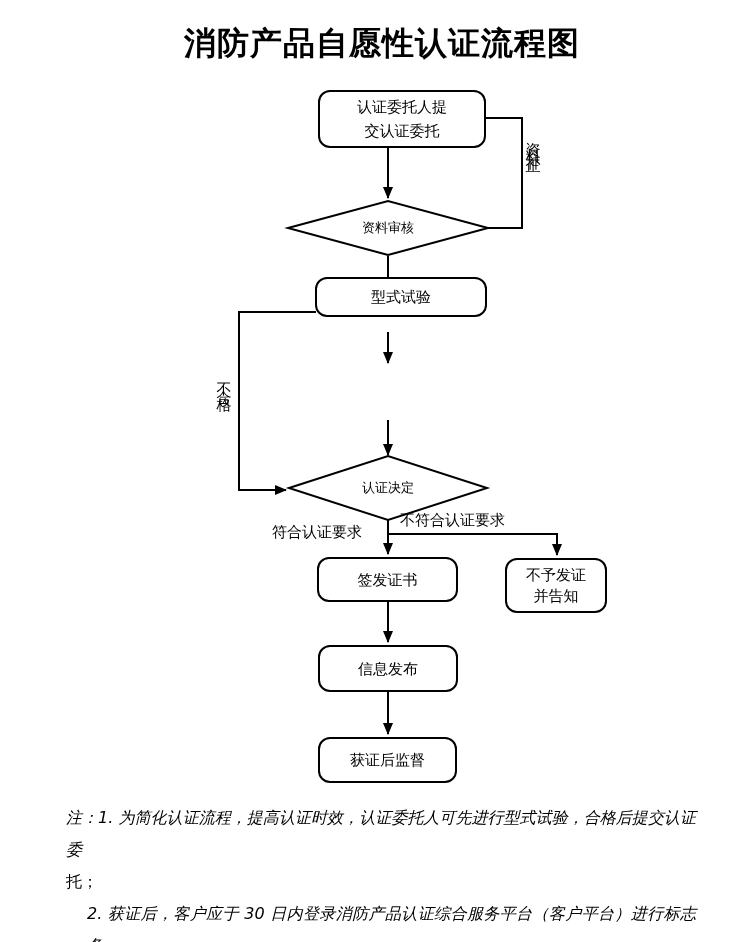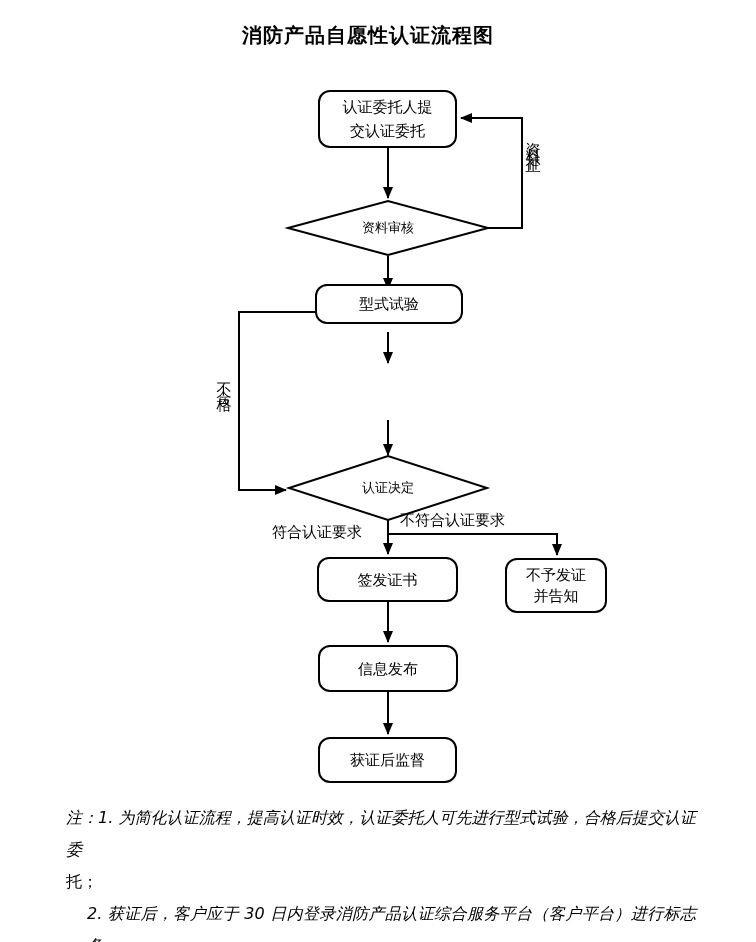--- a/index.html
+++ b/index.html
@@ -6,24 +6,24 @@
   body { font-family: "DejaVu Sans", "Liberation Sans", sans-serif; color: #000; }
   .page {
     position: relative;
     width: 756px;
     height: 942px;
     background: #ffffff;
     overflow: hidden;
   }
   .title {
     position: absolute;
-    left: 368px;
+    left: 382px;
     top: 22px;
     transform: translateX(-50%);
-    font-size: 20px;
+    font-size: 32px;
     font-weight: 700;
     letter-spacing: 1px;
     white-space: nowrap;
   }
   svg.connectors {
     position: absolute;
     left: 0; top: 0;
     width: 756px; height: 942px;
   }
   svg.connectors path { stroke: #000; stroke-width: 2; fill: none; }
@@ -36,22 +36,22 @@
     border-radius: 12px;
     display: flex;
     flex-direction: column;
     align-items: center;
     justify-content: center;
     font-size: 15px;
     font-weight: 500;
     line-height: 22px;
     text-align: center;
   }
-  .node-submit     { left: 318px; top:  90px; width: 139px; height: 58px; line-height: 24px; }
-  .node-type-test  { left: 315px; top: 284px; width: 148px; height: 40px; }
+  .node-submit     { left: 318px; top:  90px; width: 168px; height: 58px; line-height: 24px; }
+  .node-type-test  { left: 315px; top: 277px; width: 172px; height: 40px; }
   .node-quality    { left: 318px; top: 366px; width: 135px; height: 54px; line-height: 21px; }
   .node-issue      { left: 317px; top: 557px; width: 141px; height: 45px; }
   .node-refuse     { left: 505px; top: 558px; width: 102px; height: 55px; line-height: 21px; }
   .node-info       { left: 318px; top: 645px; width: 140px; height: 47px; }
   .node-post       { left: 318px; top: 737px; width: 139px; height: 46px; }
   .diamond-label {
     position: absolute;
     transform: translate(-50%, -50%);
     font-size: 13px;
     font-weight: 500;

